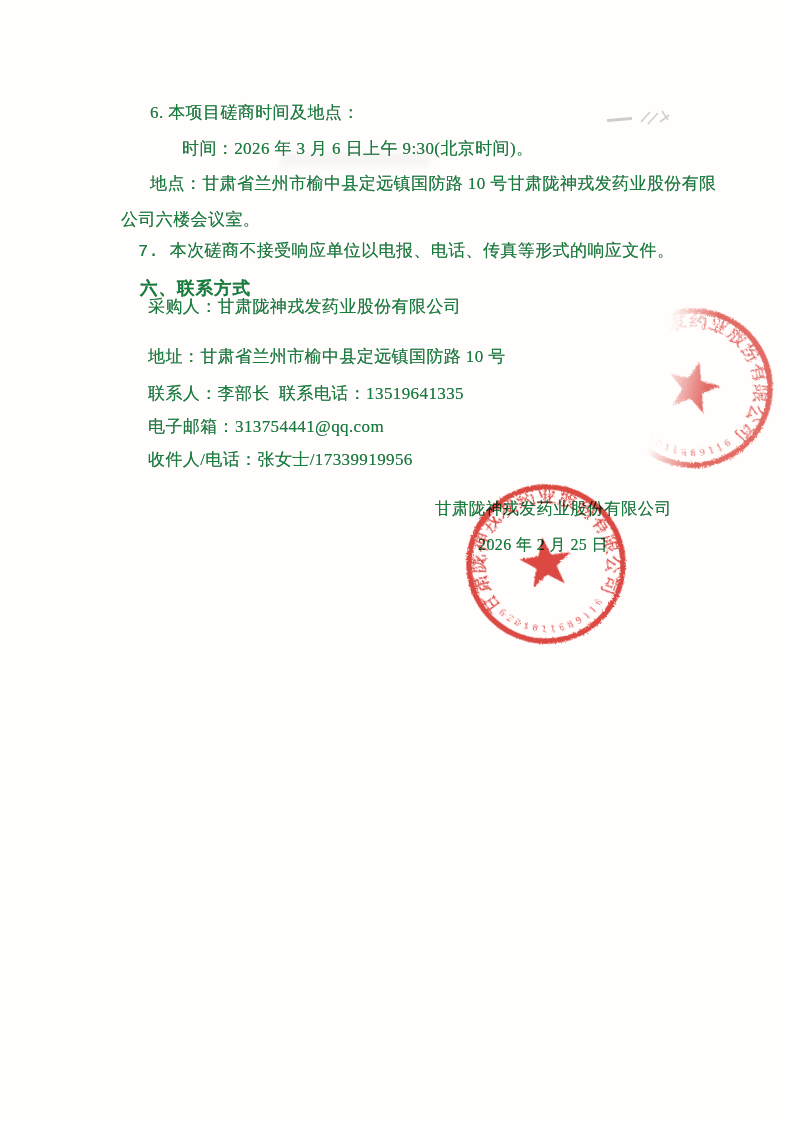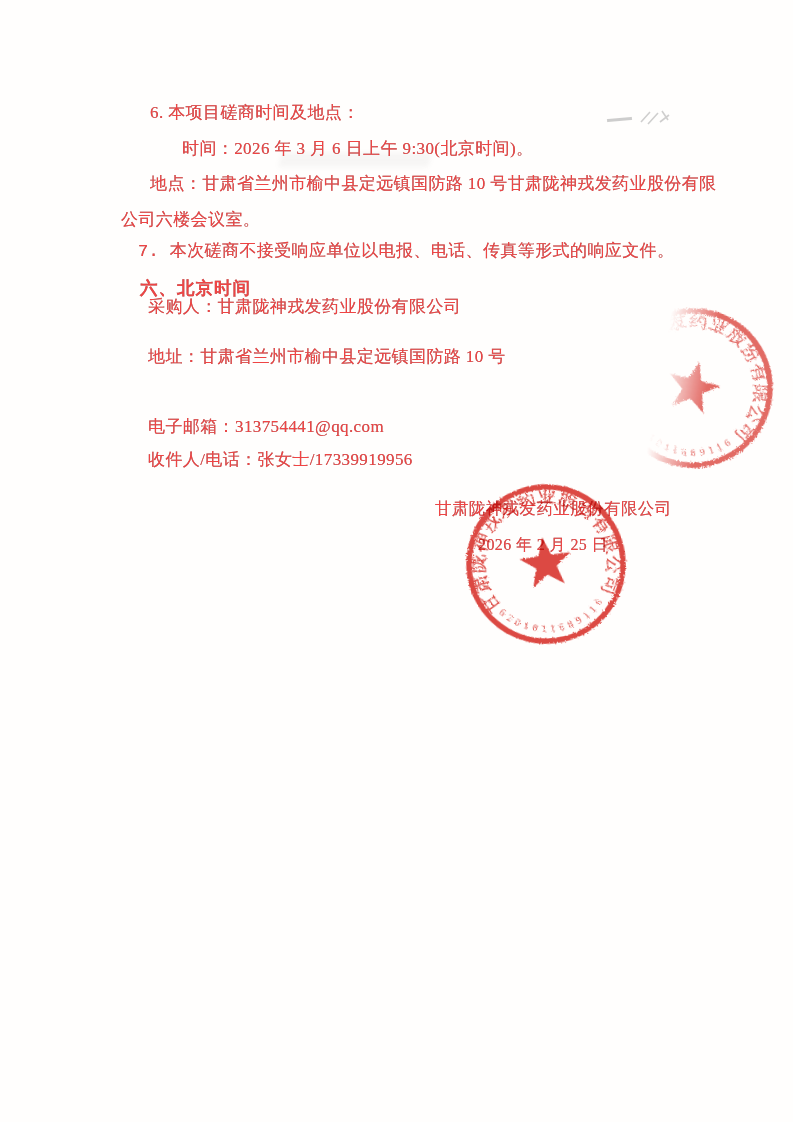--- a/index.html
+++ b/index.html
@@ -3,21 +3,21 @@
 <meta charset="utf-8">
 <style>
   html,body{margin:0;padding:0;background:#e8e8e8;}
   .page{
     position:relative;
     width:793px;height:1122px;
     margin:0 auto;
     background:#fffefd;
     overflow:hidden;
     font-family:"Liberation Serif","DejaVu Serif",serif;
-    color:#ef4444;
+    color:#15803d;
   }
   .line{
     position:absolute;
     font-size:17px;
     line-height:1.3;
     white-space:pre;
     letter-spacing:0.4px;
     text-shadow:0 0 0.5px rgba(40,40,40,.55);
   }
   .heading{
@@ -74,23 +74,24 @@
   <svg class="bleed bleed-scrawl" width="34" height="20" viewBox="0 0 34 20">
     <path d="M3 14 L12 4 M10 16 L20 5 M22 14 L31 7 M24 3 L30 12" stroke="#a0a0a0" stroke-width="1.6" fill="none"></path>
   </svg>
   <div class="bleed bleed-ghost"></div>
 
   <div class="line" style="left:150px;top:102px;">6. 本项目磋商时间及地点：</div>
   <div class="line" style="left:150px;top:138px;margin-left:32px;">时间：2026 年 3 月 6 日上午 9:30(北京时间)。</div>
   <div class="line" style="left:150px;top:173px;">地点：甘肃省兰州市榆中县定远镇国防路 10 号甘肃陇神戎发药业股份有限</div>
   <div class="line" style="left:121px;top:209px;">公司六楼会议室。</div>
   <div class="line" style="left:138px;top:241px;font-family:Liberation Mono, monospace;">7. 本次磋商不接受响应单位以电报、电话、传真等形式的响应文件。</div>
-  <div class="line heading" style="left:140px;top:277px;">六、北京时间</div>
+  <div class="line heading" style="left:140px;top:277px;">六、联系方式</div>
   <div class="line" style="left:148px;top:296px;">采购人：甘肃陇神戎发药业股份有限公司</div>
   <div class="line" style="left:148px;top:346px;">地址：甘肃省兰州市榆中县定远镇国防路 10 号</div>
+  <div class="line" style="left:148px;top:383px;">联系人：李部长  联系电话：13519641335</div>
   <div class="line" style="left:148px;top:416px;">电子邮箱：313754441@qq.com</div>
   <div class="line" style="left:148px;top:449px;">收件人/电话：张女士/17339919956</div>
 
   <div class="sig" style="left:435px;top:498px;">甘肃陇神戎发药业股份有限公司</div>
   <div class="sig" style="left:478px;top:535px;font-size:16px;">2026 年 2 月 25 日</div>
 
   <div class="stamp stamp-main">
     <svg width="188" height="188" viewBox="-94 -94 188 188">
       <defs>
         <filter id="rough1" x="-25%" y="-25%" width="150%" height="150%">

